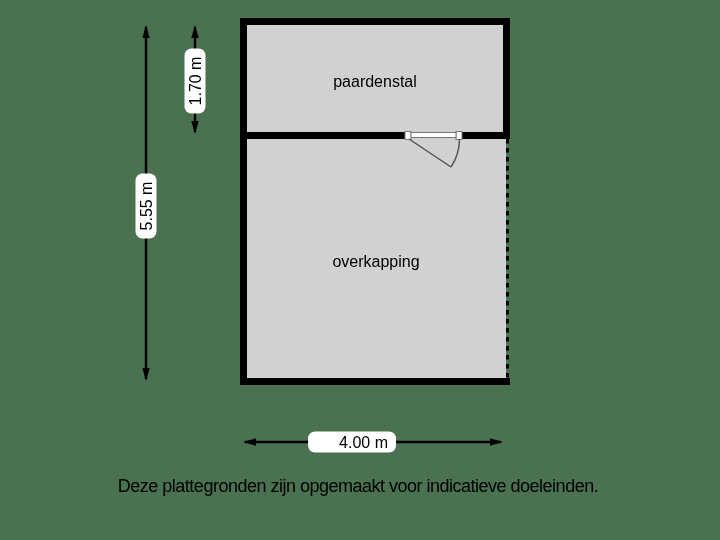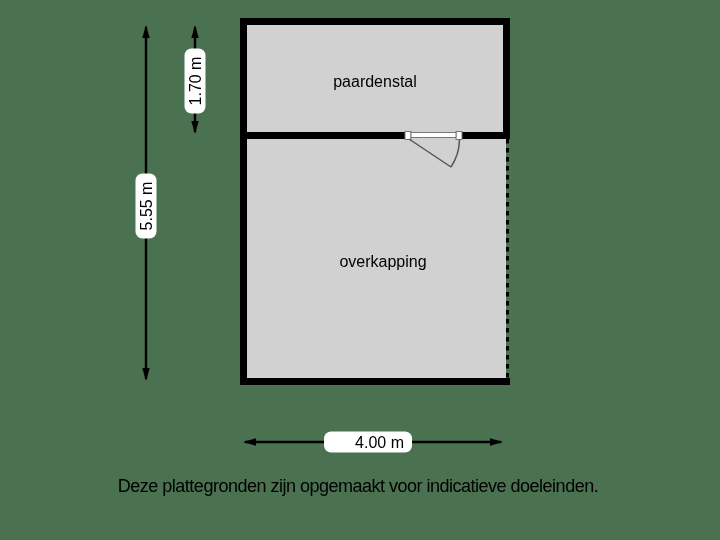--- a/index.html
+++ b/index.html
@@ -27,36 +27,36 @@
   .door-white{fill:#ffffff;stroke:#777777;stroke-width:1;}
   .door-line{stroke:#555555;stroke-width:1.5;fill:none;}
   .room-label{
     position:absolute;
     transform:translate(-50%,-50%);
     font-size:16px;
     color:var(--text);
     white-space:nowrap;
   }
   .room-label.paardenstal{left:375px;top:82px;}
-  .room-label.overkapping{left:376px;top:262px;margin-left:7px;}
+  .room-label.overkapping{left:376px;top:262px;}
   .dim-pill{
     position:absolute;
     background:var(--dimension-label-bg);
     color:var(--text);
     font-size:16px;
     line-height:21px;
     padding:0 8px;
     border-radius:7px;
     white-space:nowrap;
     transform:translate(-50%,-50%);
   }
   .dim-pill.rot{transform:translate(-50%,-50%) rotate(-90deg);}
   .dim-pill.total-height{left:146px;top:206px;}
   .dim-pill.stable-height{left:195px;top:81px;}
-  .dim-pill.width{left:368px;top:442px;padding-left:31px;}
+  .dim-pill.width{left:352px;top:442px;padding-left:31px;}
   .disclaimer{
     position:absolute;
     left:0;right:4px;top:473px;
     text-align:center;
     font-weight:normal;
     font-size:18px;
     line-height:26px;
     letter-spacing:-0.5px;
     color:var(--text);
     white-space:nowrap;

